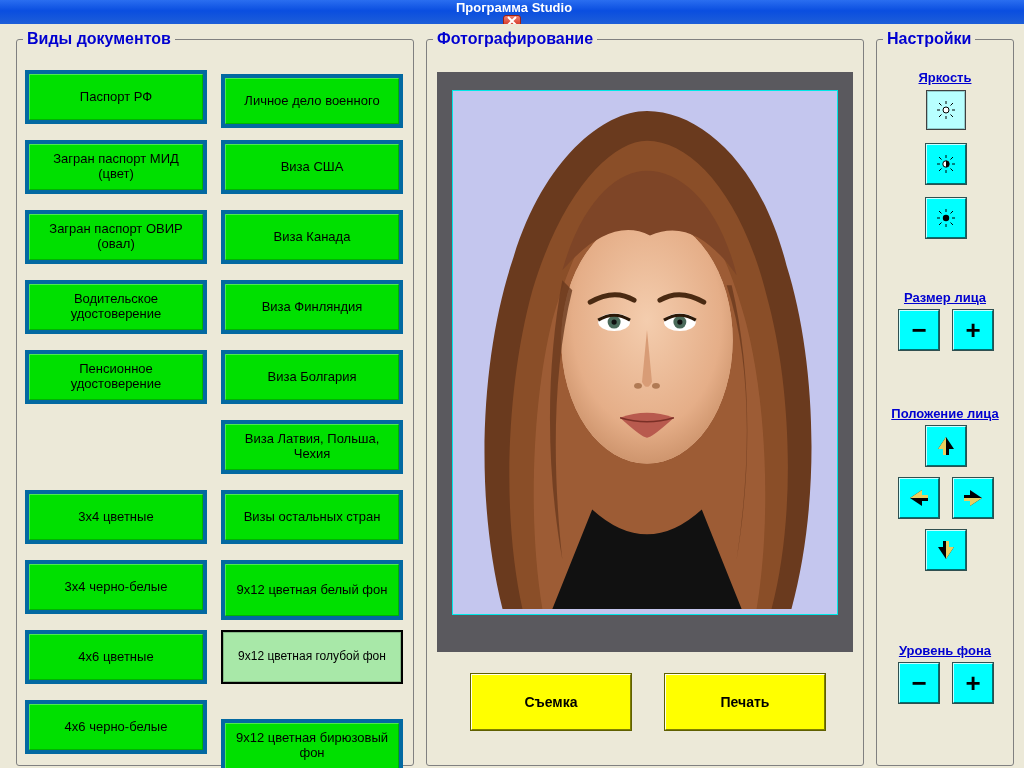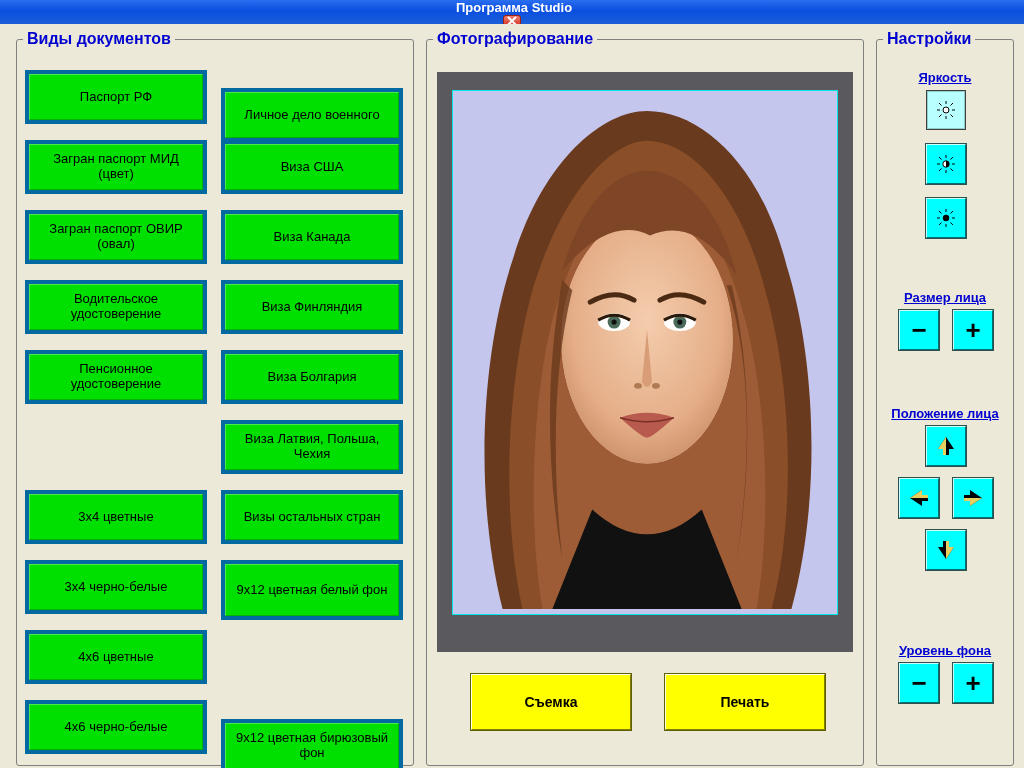--- a/index.html
+++ b/index.html
@@ -169,21 +169,21 @@
 
 <div class="client">
 
   <fieldset id="docs-panel" class="group">
     <legend>Виды документов</legend>
     <div class="docs-grid">
 
       <div class="doc-btn" style="left:0px;   top:0px;   width:182px; height:54px;">
           <span>Паспорт РФ</span>
         </div>
-      <div class="doc-btn" style="left:196px; top:18px;   width:182px; height:54px;">
+      <div class="doc-btn" style="left:196px; top:4px;   width:182px; height:54px;">
           <span>Личное дело военного</span>
         </div>
       <div class="doc-btn" style="left:0px;   top:70px;  width:182px; height:54px;">
           <span>Загран паспорт МИД (цвет)</span>
         </div>
       <div class="doc-btn" style="left:196px; top:70px;  width:182px; height:54px;">
           <span>Виза США</span>
         </div>
       <div class="doc-btn" style="left:0px;   top:140px; width:182px; height:54px;">
           <span>Загран паспорт ОВИР (овал)</span>
@@ -213,20 +213,23 @@
           <span>Визы остальных стран</span>
         </div>
       <div class="doc-btn" style="left:0px;   top:490px; width:182px; height:54px;">
           <span>3x4 черно-белые</span>
         </div>
       <div class="doc-btn" style="left:196px; top:490px; width:182px; height:60px;">
           <span>9x12 цветная белый фон</span>
         </div>
       <div class="doc-btn" style="left:0px;   top:560px; width:182px; height:54px;">
           <span>4x6 цветные</span>
+        </div>
+      <div class="doc-btn selected" style="left:196px; top:560px; width:182px; height:54px;">
+          <span>9x12 цветная голубой фон</span>
         </div>
       <div class="doc-btn" style="left:0px;   top:630px; width:182px; height:54px;">
           <span>4x6 черно-белые</span>
         </div>
       <div class="doc-btn" style="left:196px; top:649px; width:182px; height:54px;">
           <span>9х12 цветная бирюзовый фон</span>
         </div>
     </div>
   </fieldset>
 

